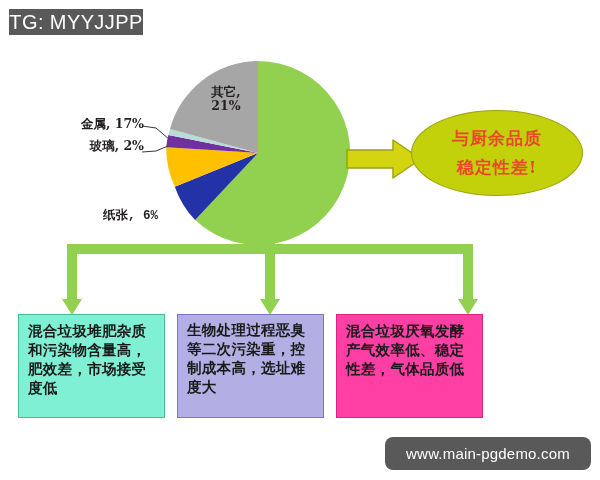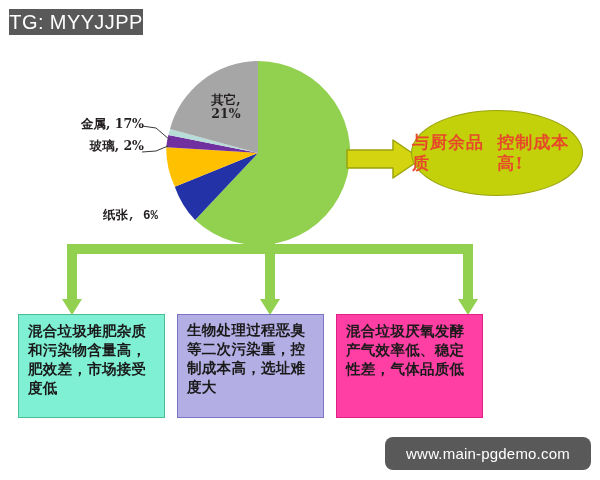--- a/index.html
+++ b/index.html
@@ -93,21 +93,21 @@
   #callout-ellipse {
     position: absolute;
     left: 411px;
     top: 110px;
     width: 172px;
     height: 86px;
     border-radius: 50%;
     background: #c3d10a;
     border: 1.5px solid #9aa30b;
     display: flex;
-    flex-direction: row;
+    flex-direction: column;
     align-items: center;
     justify-content: center;
     box-sizing: border-box;
     gap: 8px;
   }
   #callout-ellipse .line {
     font-family: "DejaVu Serif", "Liberation Serif", serif;
     font-weight: bold;
     font-size: 17px;
     color: #e8482a;
@@ -179,38 +179,38 @@
 
       <path d="M92 92 L4.0 67.9 A92 92 0 0 1 92 0 Z" fill="#a6a6a6"></path>
     </svg>
   </div>
 
   <svg class="leader" style="left:140px; top:118px; width:50px; height:48px;" width="50" height="48">
     <path d="M2 8 L16 10 L30 22" stroke="#3a3a3a" stroke-width="1" fill="none"></path>
     <path d="M2 34 L16 33 L28 28" stroke="#3a3a3a" stroke-width="1" fill="none"></path>
   </svg>
 
-  <div class="slice-label" style="left:196px; top:93px; width:60px;">其它,
+  <div class="slice-label" style="left:196px; top:85px; width:60px;">其它,
 21%</div>
 
 
   <div class="slice-label outside" style="left:62px; top:117px; width:82px;">金属, 17%</div>
 
   <div class="slice-label outside" style="left:56px; top:139px; width:88px;">玻璃, 2%</div>
 
 
   <div class="slice-label outside" style="left:70px; top:209px; width:88px;font-family:Liberation Mono, monospace;">纸张, 6%</div>
 
   <svg id="yellow-arrow" width="78" height="42" viewBox="0 0 78 42">
     <path d="M2 12 L48 12 L48 2 L76 21 L48 40 L48 30 L2 30 Z" fill="#d4d411" stroke="#9aa30b" stroke-width="1.5" stroke-linejoin="round"></path>
   </svg>
 
   <div id="callout-ellipse">
     <div class="line">与厨余品质</div>
-    <div class="line">控制成本高!</div>
+    <div class="line">稳定性差!</div>
   </div>
 
   <svg id="bracket" width="420" height="80" viewBox="0 0 420 80">
 
     <rect x="7" y="4" width="406" height="10" fill="#92d050"></rect>
 
     <rect x="205" y="0" width="10" height="8" fill="#92d050"></rect>
 
     <rect x="7" y="4" width="10" height="57" fill="#92d050"></rect>
     <path d="M2 59 L22 59 L12 75 Z" fill="#92d050"></path>

